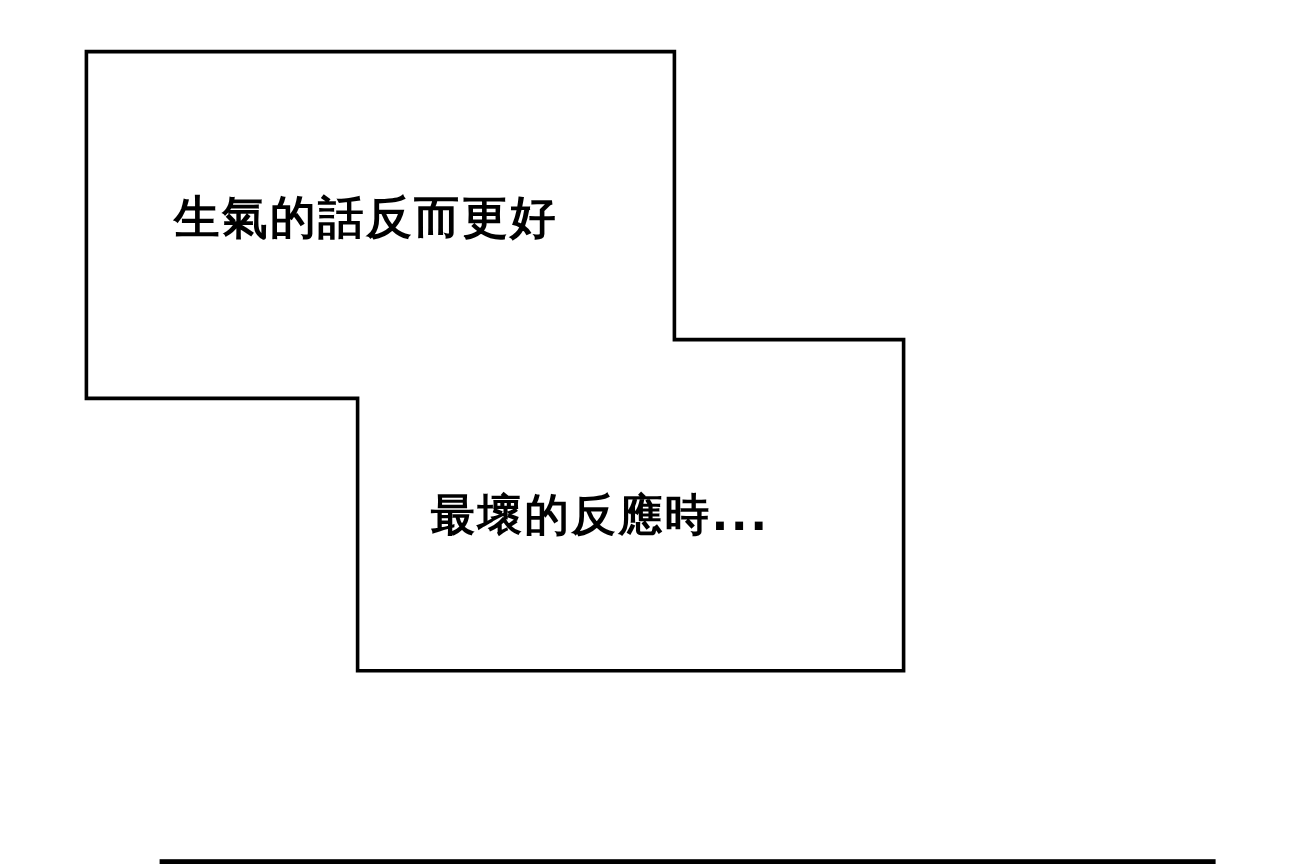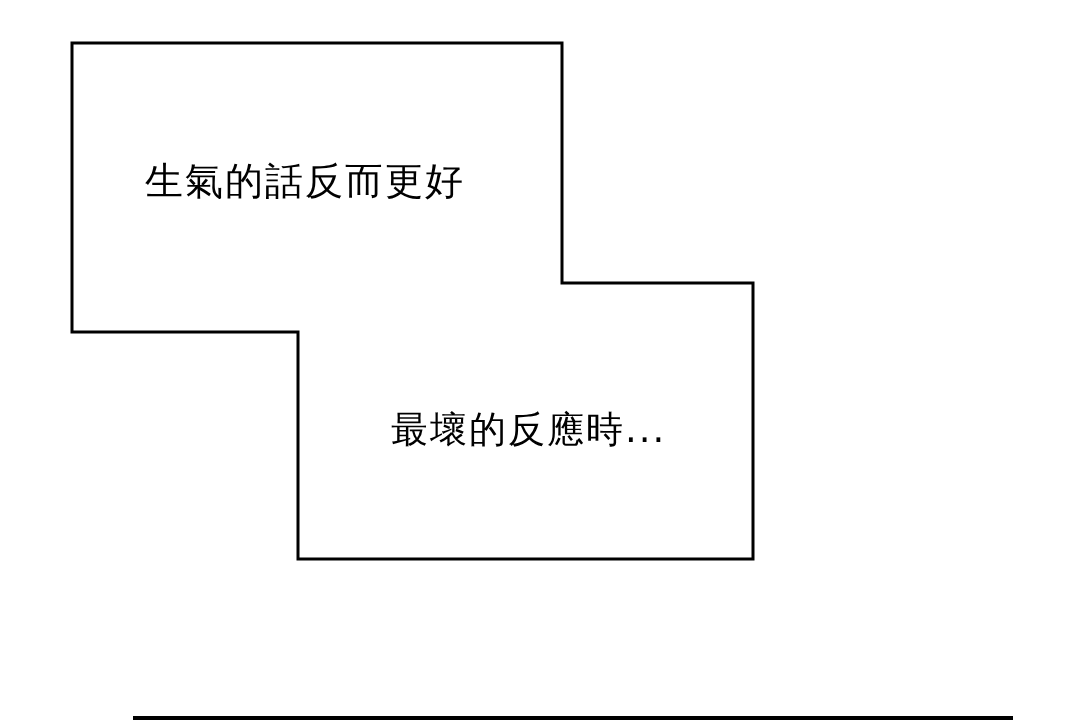--- a/index.html
+++ b/index.html
@@ -17,33 +17,33 @@
     .panel-svg {
       position: absolute;
       left: 0;
       top: 0;
       width: 1080px;
       height: 720px;
     }
     .caption {
       position: absolute;
       font-family: "DejaVu Sans", sans-serif;
-      font-weight: normal;
+      font-weight: bold;
       color: #000000;
       white-space: nowrap;
       letter-spacing: 2px;
       line-height: 1;
     }
     .caption-1 {
       left: 145px;
       top: 162px;
       font-size: 38px;
     }
     .caption-2 {
-      left: 391px;
+      left: 359px;
       top: 411px;
       font-size: 37px;
     }
     .bottom-rule {
       position: absolute;
       left: 133px;
       top: 716px;
       width: 880px;
       height: 4px;
       background: #000000;

